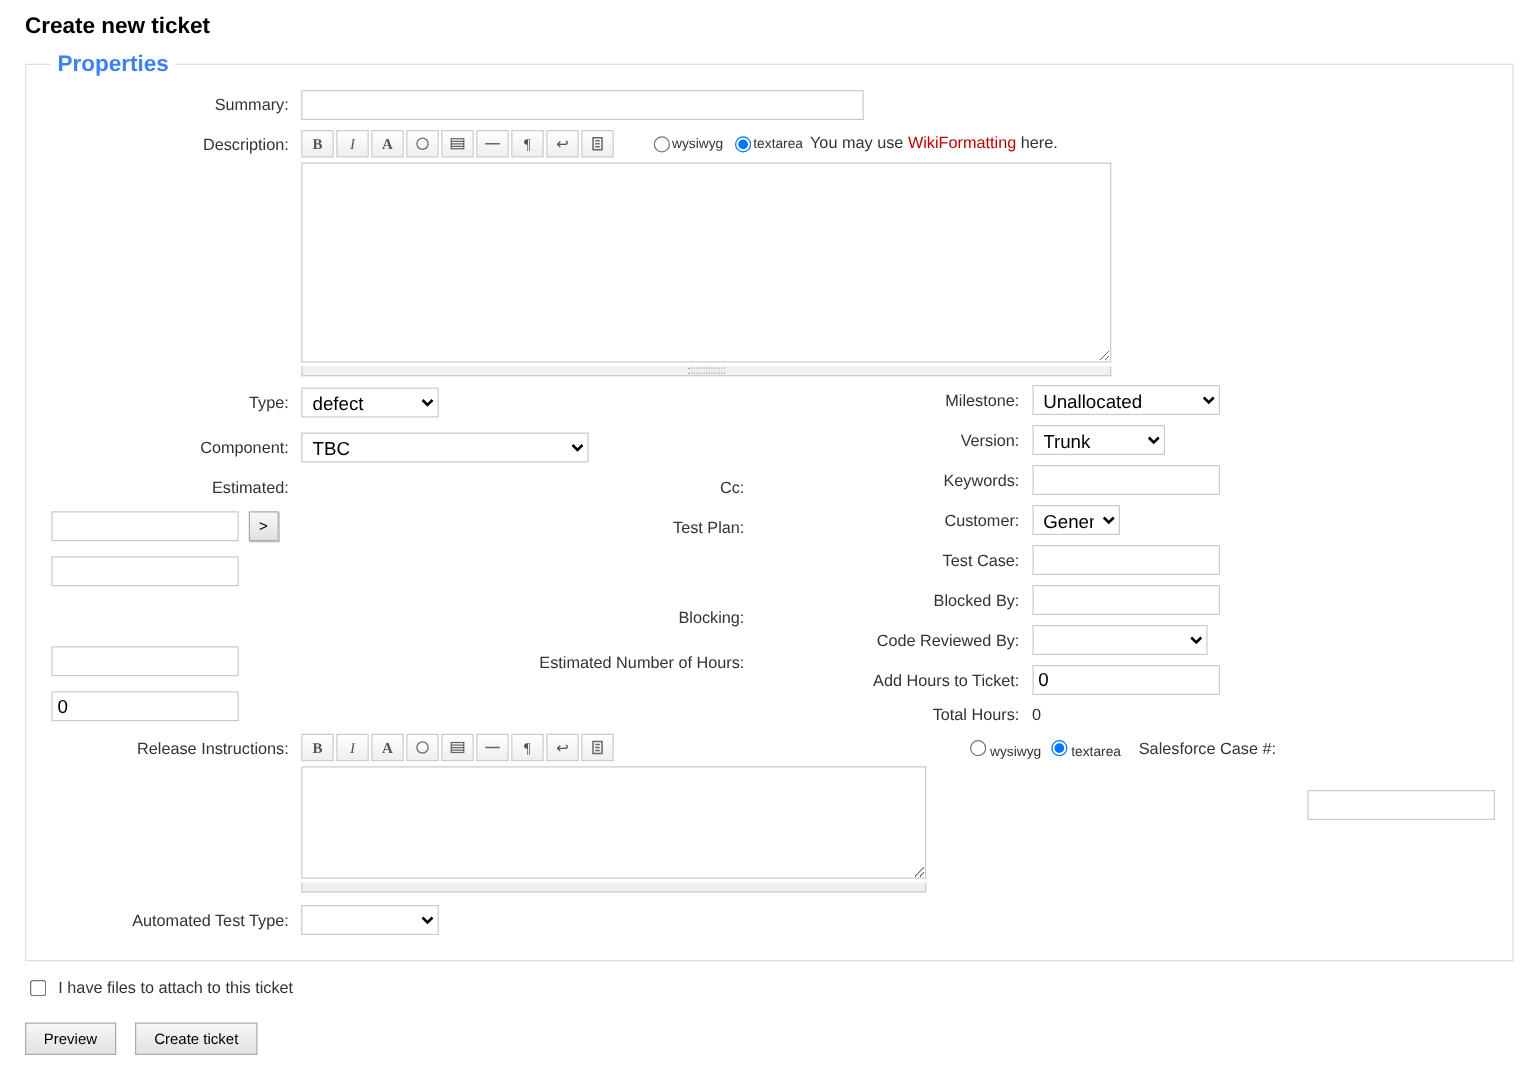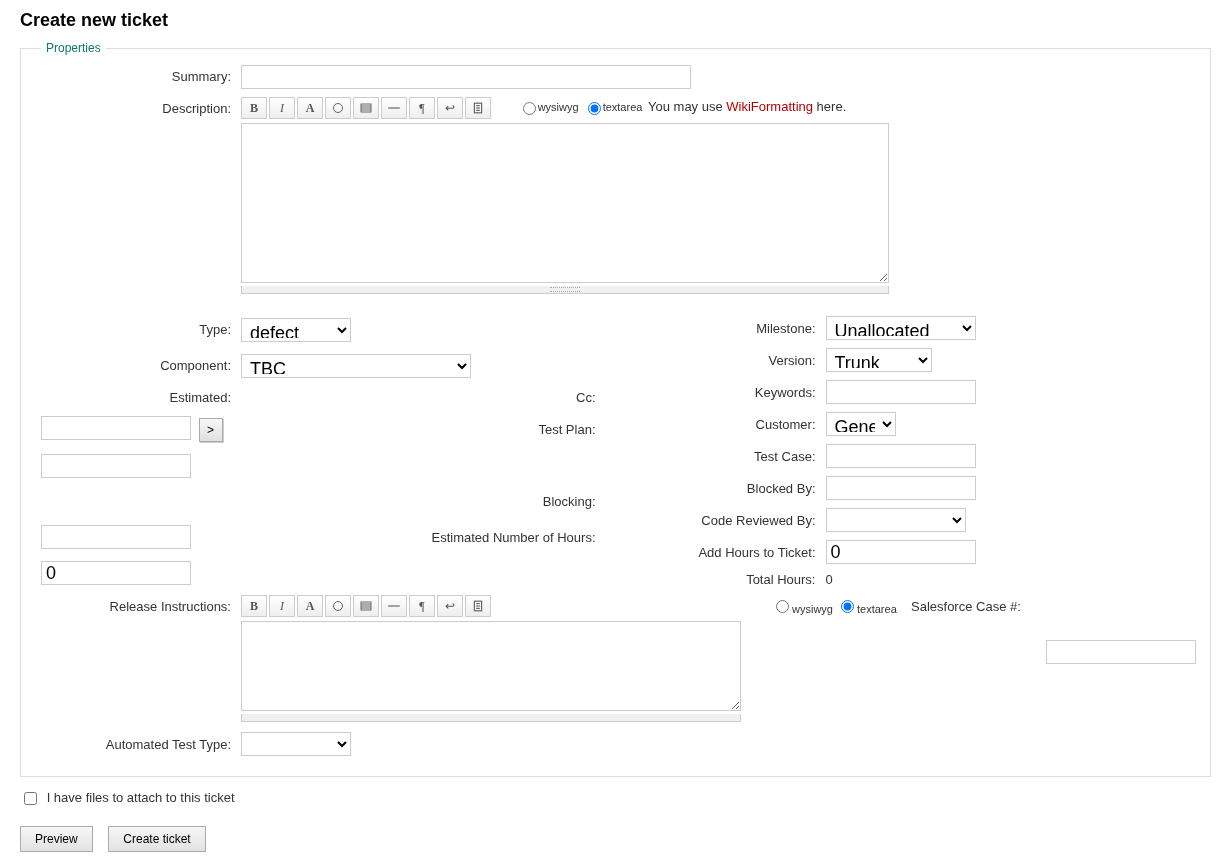--- a/index.html
+++ b/index.html
@@ -15,23 +15,23 @@
     font-weight: bold;
     margin: 0 0 10px 0;
     color: #000;
   }
   fieldset {
     border: 1px solid #ddd;
     padding: 10px 20px 20px 20px;
     margin: 0;
   }
   legend {
-    color: #0f766e;
-    font-size: 12px;
-    font-weight: normal;
+    color: #3b82f6;
+    font-size: 18px;
+    font-weight: bold;
     padding: 0 5px;
   }
   .form-grid {
     display: grid;
     grid-template-columns: 200px 1fr;
     row-gap: 8px;
     align-items: start;
   }
   .form-grid .label {
     text-align: right;
@@ -52,21 +52,21 @@
     align-items: center;
   }
   .two-col .col .label {
     text-align: right;
     padding-right: 10px;
     color: #333;
     white-space: nowrap;
   }
   input[type="text"], textarea, select {
     font-family: Verdana, Arial, sans-serif;
-    font-size: 18px;
+    font-size: 15px;
     border: 1px solid #ccc;
     background: #fff;
     padding: 3px 4px;
     box-sizing: border-box;
   }
   input[type="text"] {
     height: 24px;
   }
   select {
     height: 24px;
@@ -273,21 +273,21 @@
         <span>You may use </span><a href="#">WikiFormatting</a><span> here.</span>
       </span>
       <br>
       <textarea class="desc-area" style=""></textarea>
       <div class="desc-grip">
           <div class="dots"></div>
         </div>
     </div>
   </div>
 
-  <div class="two-col" style="margin-top:22px;">
+  <div class="two-col" style="margin-top:7px;">
     <div class="col">
       <div class="label">Type:</div>
       <div><select class="w-110"><option>defect</option></select></div>
 
       <div class="label">Component:</div>
       <div><select class="w-230"><option>TBC</option></select></div>
 
       <div class="label">Estimated:</div>
 
       <div class="label">Cc:</div>

